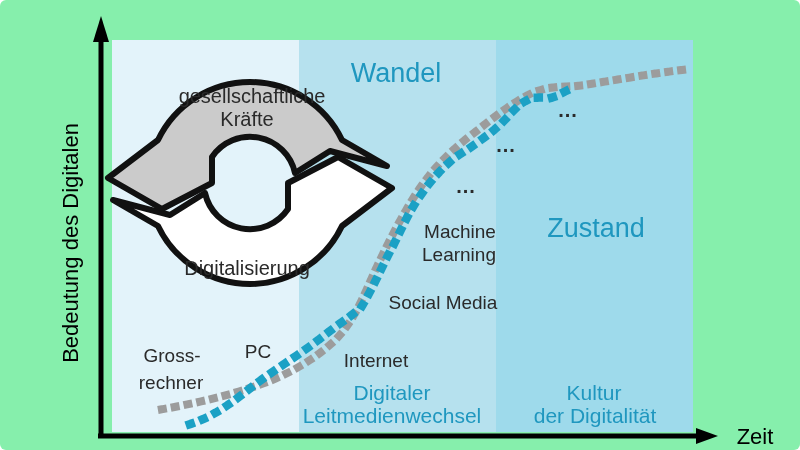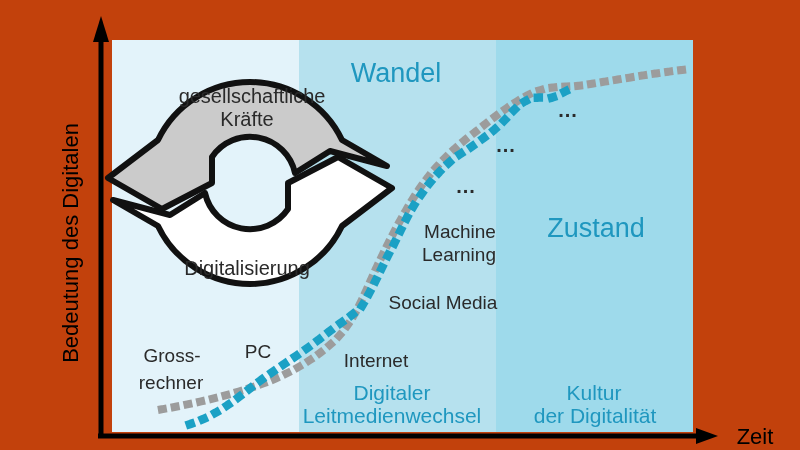--- a/index.html
+++ b/index.html
@@ -1,17 +1,17 @@
 <!DOCTYPE html>
 <html><head>
 <meta charset="utf-8">
 <style>
   html,body{margin:0;padding:0;background:#ffffff;}
-  .stage{position:relative;width:800px;height:450px;background:#c2410c;overflow:hidden;
-         font-family:"Liberation Sans", sans-serif;}
+  .stage{position:relative;width:800px;height:450px;background:#86efac;overflow:hidden;
+         font-family:"Liberation Sans", sans-serif;border-radius:6px;}
   svg{position:absolute;left:0;top:0;}
   .cycle-path{stroke:#111111;stroke-width:6;stroke-linejoin:round;}
   .curve{fill:none;stroke-linecap:square;}
   .curve.gray{stroke-width:8;stroke-dasharray:1 12;stroke-dashoffset:3;}
   .curve.cyan{stroke-width:8.5;stroke-dasharray:1 13;stroke-dashoffset:8;}
   .axis-line{stroke:#000000;stroke-width:5;}
   text{font-family:"Liberation Sans", sans-serif;}
   .lbl{font-size:19px;}
   .dots-lbl{font-size:20px;font-weight:bold;letter-spacing:1px;}
   .phase-lbl{font-size:27px;}

